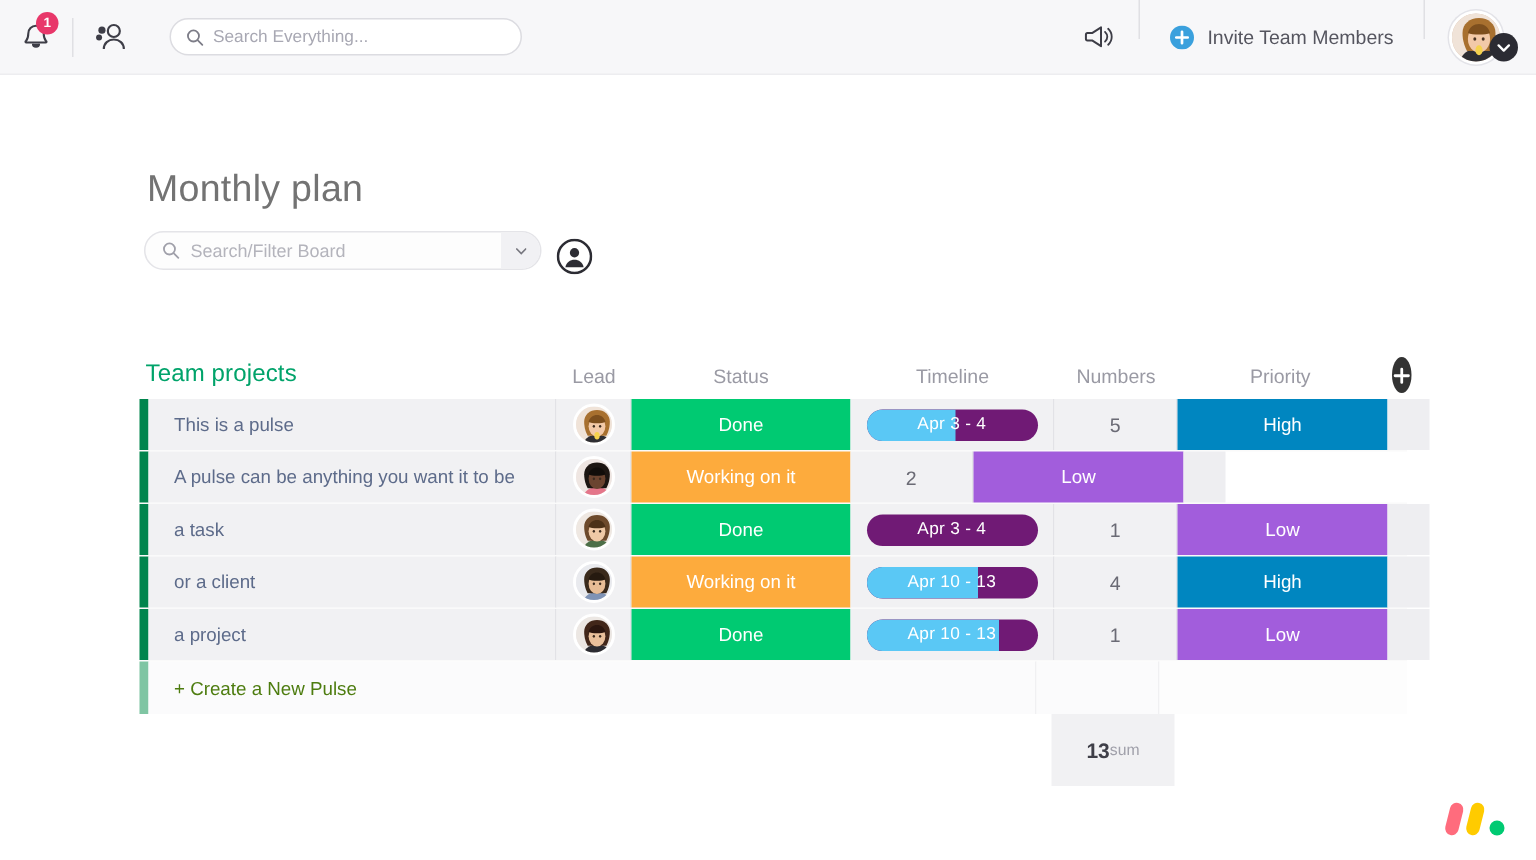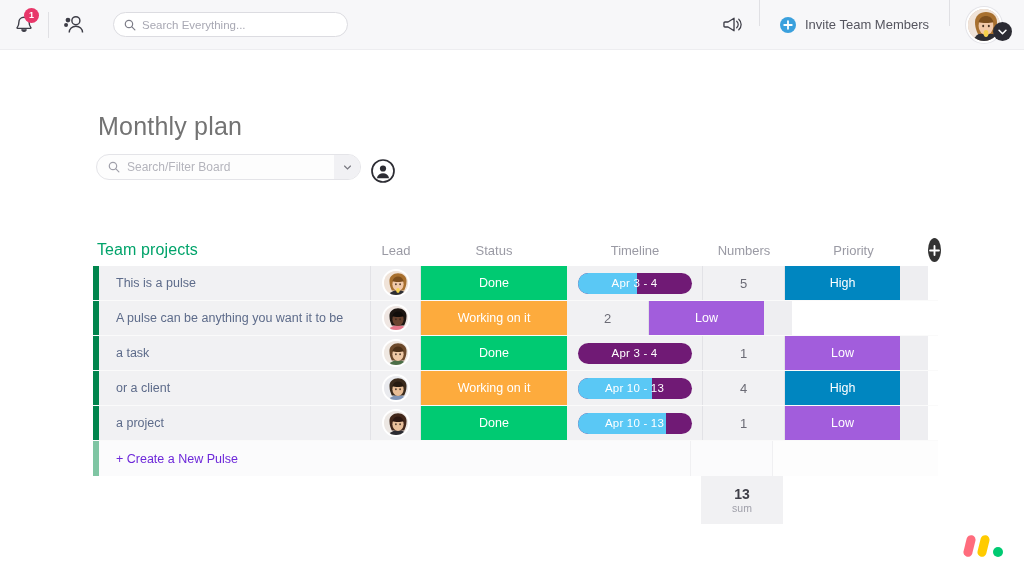--- a/index.html
+++ b/index.html
@@ -169,41 +169,41 @@
     position: relative; z-index: 2;
     font-size: 11.5px; color: #fff; letter-spacing: .2px;
   }
   .c-num {
     width: 82px; flex: none; background: #f1f1f3;
     display: flex; align-items: center; justify-content: center;
     font-size: 13px; color: #6b6b75;
     border-right: 1px solid #e2e2e6;
   }
   .c-prio {
-    width: 115px; flex: none;
+    width: 140px; flex: none;
     display: flex; align-items: center; justify-content: center;
     color: #fff; font-size: 12.5px;
   }
   .c-tail { width: 28px; flex: none; background: #eeeef1; }
 
   .addrow {
     display: flex; align-items: stretch; height: 35px;
     background: #fbfbfc;
   }
   .addrow .c-bar { background: #7fc5a3; }
   .addrow-label {
     flex: 1; display: flex; align-items: center;
-    padding-left: 17px; font-size: 12.5px; color: #6d28d9;
+    padding-left: 17px; font-size: 12.5px; color: #4d7c0f;
     background: #fbfbfc; border-right: 1px solid #f0f0f2;
   }
 
   .sumrow { display: flex; height: 48px; }
   .sum-cell {
     width: 82px; background: #f1f1f3;
-    display: flex; flex-direction: column;
+    display: flex; flex-direction: row;
     align-items: center; justify-content: center;
   }
   .sum-val { font-size: 14px; color: #3f3f48; font-weight: bold; line-height: 1.15; }
   .sum-lbl { font-size: 10.5px; color: #a0a0aa; }
 
   .logo {
     position: absolute; right: 18px; bottom: 14px;
     width: 44px; height: 26px;
   }
 </style>

